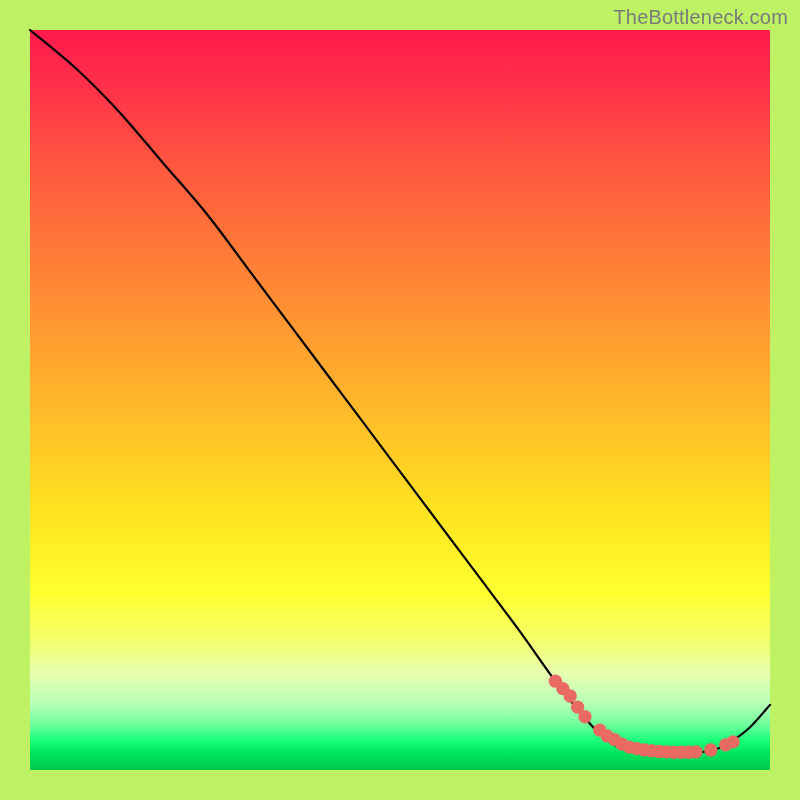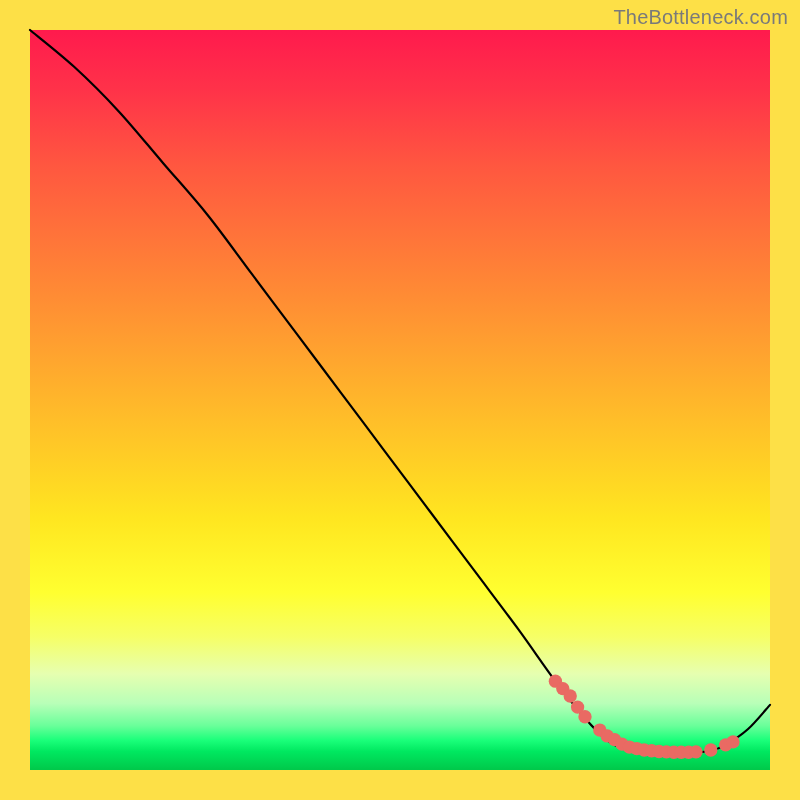--- a/index.html
+++ b/index.html
@@ -8,21 +8,21 @@
     width: 800px;
     height: 800px;
     background: #000;
     font-family: Arial, Helvetica, sans-serif;
     overflow: hidden;
   }
   .frame {
     position: relative;
     width: 800px;
     height: 800px;
-    background: #fde047;
+    background: #bef264;
   }
   .watermark {
     position: absolute;
     top: 6px;
     right: 12px;
     color: #7a7a7a;
     font-size: 20px;
     font-weight: 500;
     letter-spacing: 0.2px;
   }

